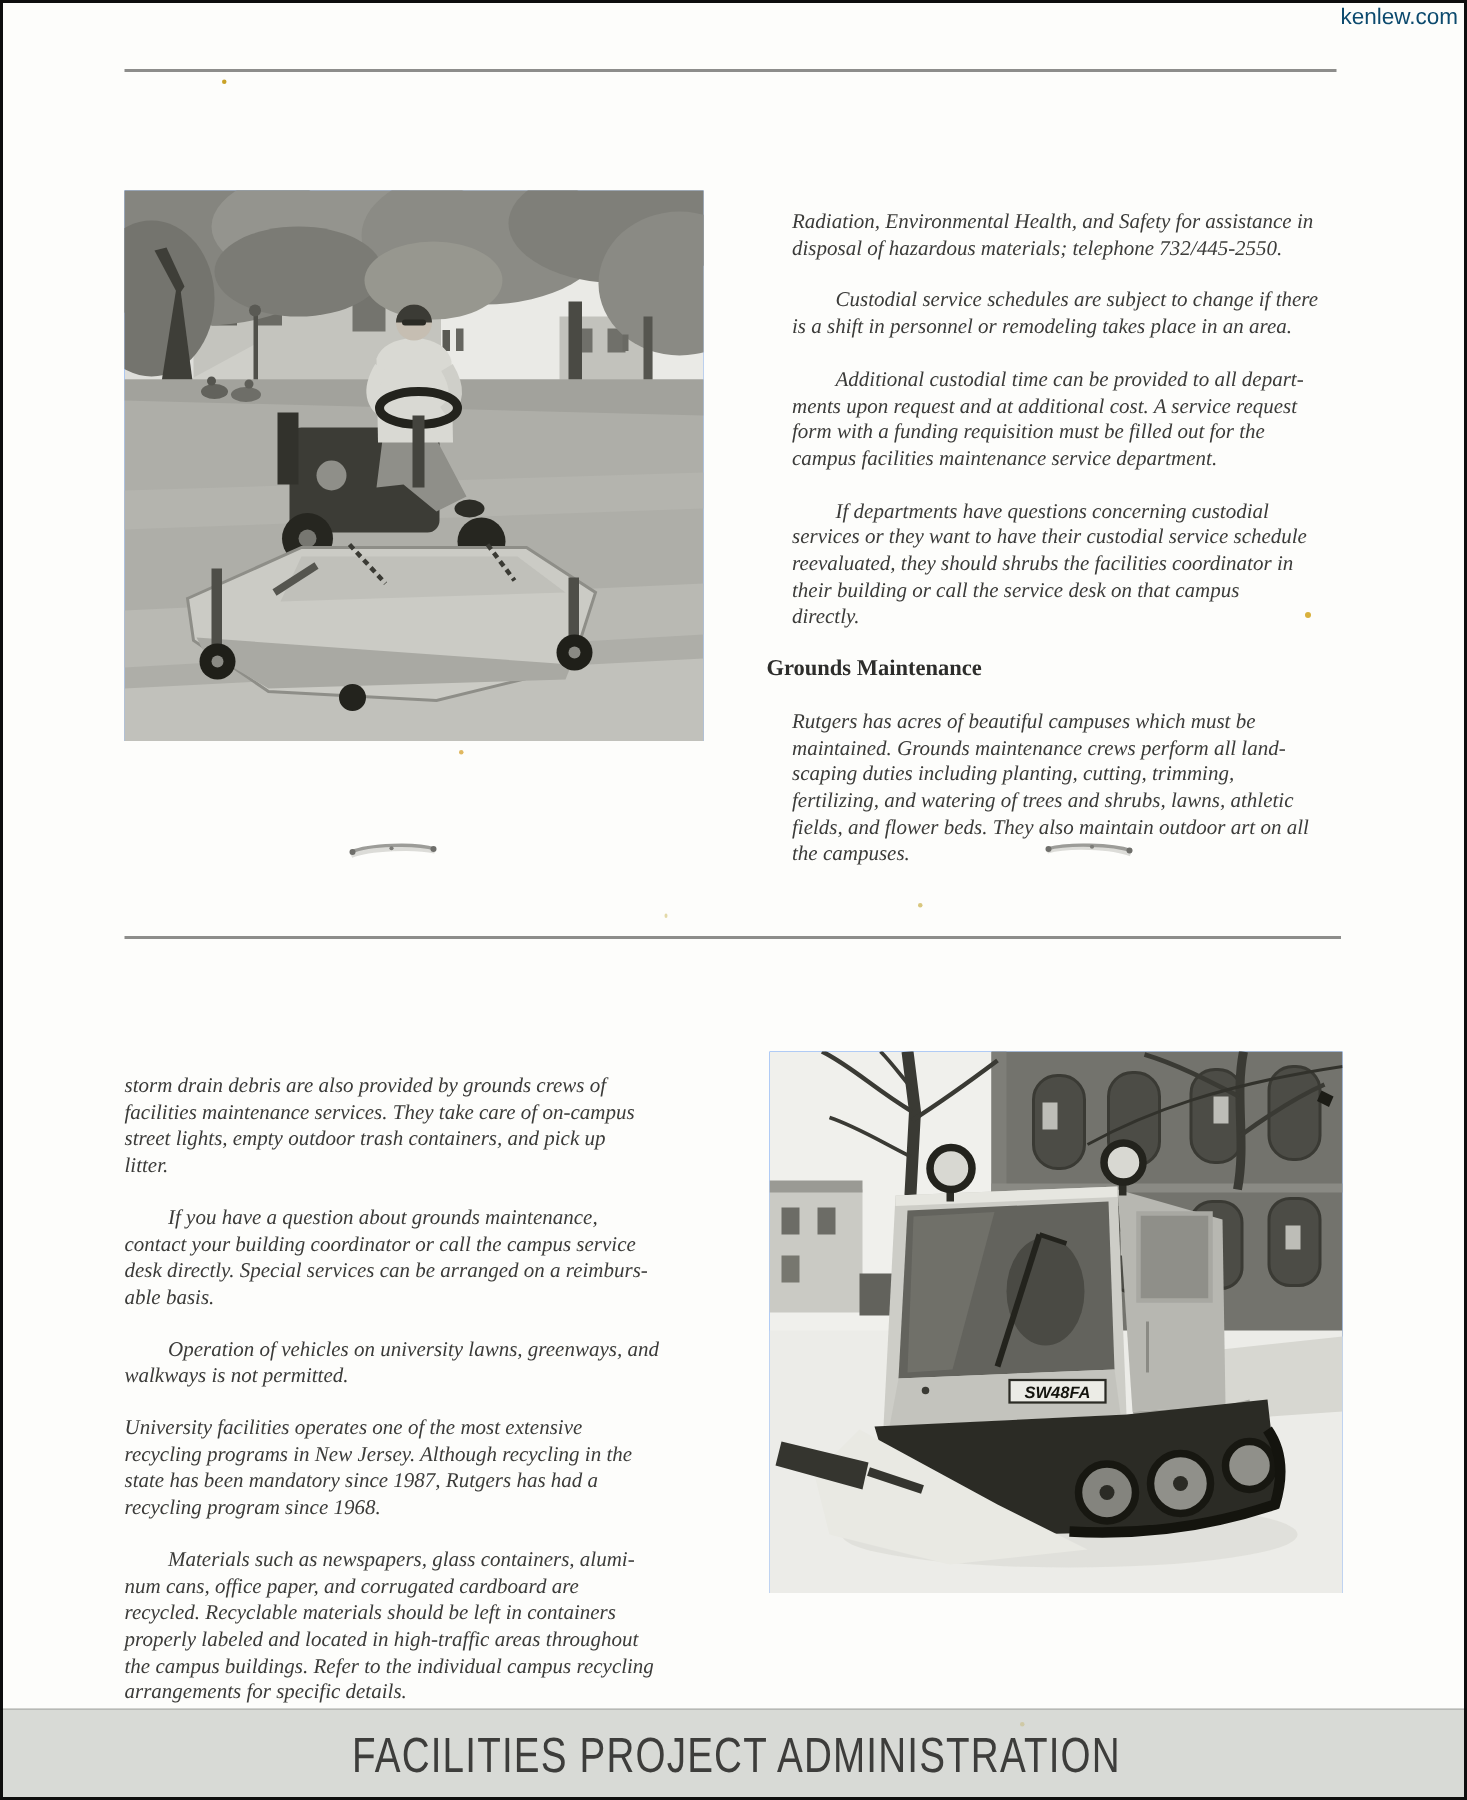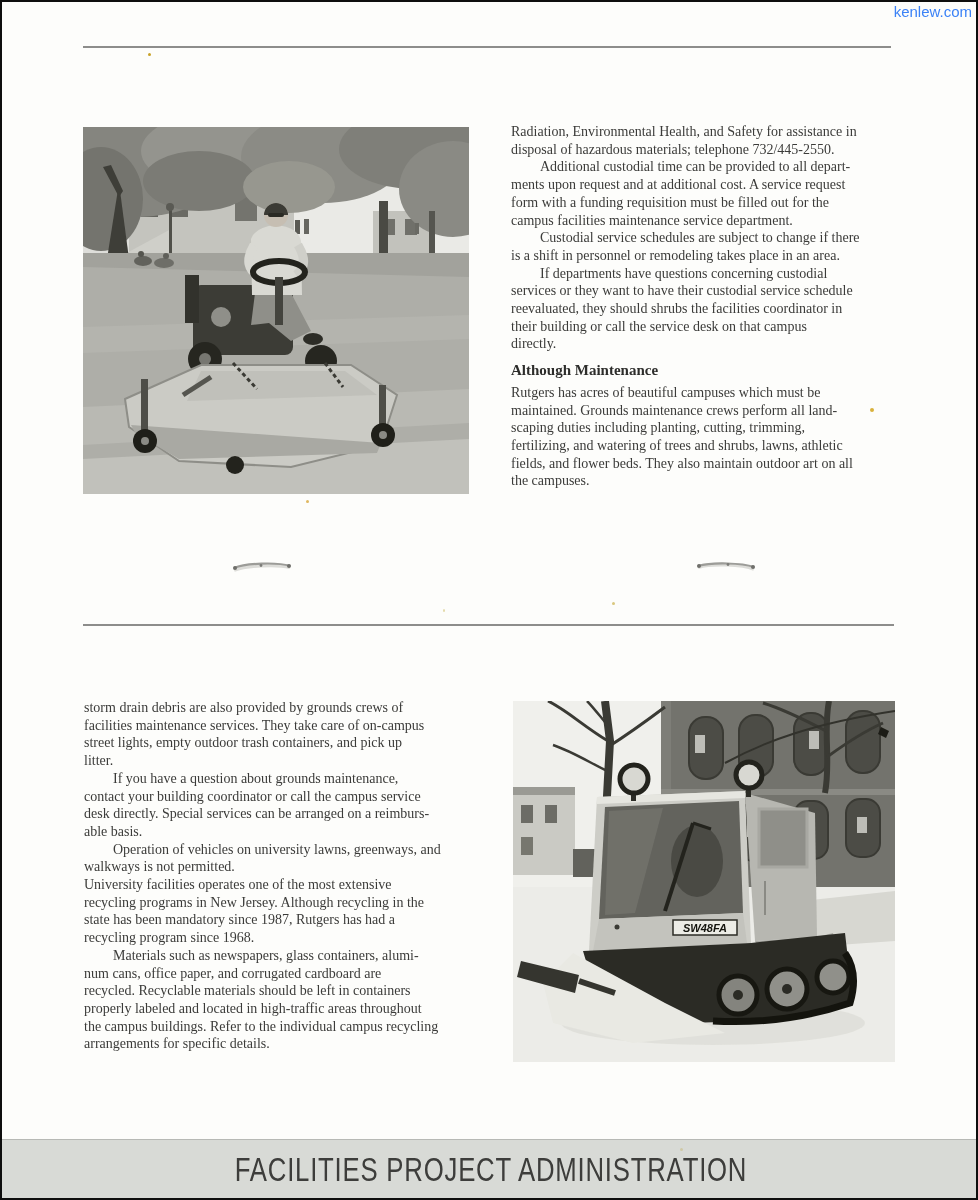--- a/index.html
+++ b/index.html
@@ -5,30 +5,30 @@
   html,body { margin:0; padding:0; background:#777; }
   .page {
     position:relative; width:978px; height:1200px;
     background:#fdfdfb; overflow:hidden; box-sizing:border-box;
     border:2px solid #0e0e0e;
     font-family:"Liberation Serif", serif;
   }
   .watermark {
     position:absolute; top:0px; right:4px;
     font-family:"Liberation Sans", sans-serif;
-    font-size:15px; color:#3b82f6; line-height:20px;
+    font-size:15px; color:#0c4a6e; line-height:20px;
   }
   .rule { position:absolute; height:2px; background:#8d8d8b; }
   .rule-top { left:81px; top:44px; width:808px; }
   .rule-mid { left:81px; top:622px; width:811px; }
 
   .col { position:absolute; color:#3b3b39; font-size:14px; line-height:17.7px; }
   .col-top-right   { left:509px; top:121px; width:386px; }
-  .col-bottom-left { left:82px;  top:697px; width:384px; }
-  .para { margin:0; white-space:pre; }
+  .col-bottom-left { left:64px;  top:697px; width:384px; }
+  .para { margin:17px; white-space:pre;font-style:italic; }
   .para.indent { text-indent:29px; }
   .heading {
     margin:9px 0 4px 0; font-size:15px; font-weight:bold; color:#2d2d2b;
   }
 
   .photo { position:absolute; background:#3b82f6; }
   .photo svg { display:block; width:100%; height:100%; }
   .photo-mower { left:81px; top:125px; width:386px; height:367px; }
   .photo-snow  { left:511px; top:699px; width:382px; height:361px; }
 
@@ -138,32 +138,32 @@
         <path d="M150,236 L174,262" stroke="#3a3a34" stroke-width="3" stroke-dasharray="4 3" fill="none"></path>
         <path d="M242,236 L260,260" stroke="#3a3a34" stroke-width="3" stroke-dasharray="4 3" fill="none"></path>
         <path d="M128,250 L100,268" stroke="#55554f" stroke-width="5" fill="none"></path>
       </g>
     </svg>
   </div>
 
   <div class="col col-top-right">
     <p class="para">Radiation, Environmental Health, and Safety for assistance in
 disposal of hazardous materials; telephone 732/445-2550.</p>
+    <p class="para indent">Custodial service schedules are subject to change if there
+is a shift in personnel or remodeling takes place in an area.</p>
     <p class="para indent">Additional custodial time can be provided to all depart-
 ments upon request and at additional cost. A service request
 form with a funding requisition must be filled out for the
 campus facilities maintenance service department.</p>
-    <p class="para indent">Custodial service schedules are subject to change if there
-is a shift in personnel or remodeling takes place in an area.</p>
     <p class="para indent">If departments have questions concerning custodial
 services or they want to have their custodial service schedule
 reevaluated, they should shrubs the facilities coordinator in
 their building or call the service desk on that campus
 directly.</p>
-    <h3 class="heading">Although Maintenance</h3>
+    <h3 class="heading">Grounds Maintenance</h3>
     <p class="para">Rutgers has acres of beautiful campuses which must be
 maintained. Grounds maintenance crews perform all land-
 scaping duties including planting, cutting, trimming,
 fertilizing, and watering of trees and shrubs, lawns, athletic
 fields, and flower beds. They also maintain outdoor art on all
 the campuses.</p>
   </div>
 
   <svg class="staple staple-left" width="62" height="16">
     <path d="M3,11 C15,6 46,5 59,8" stroke="#dcdcd8" stroke-width="4" fill="none"></path>

